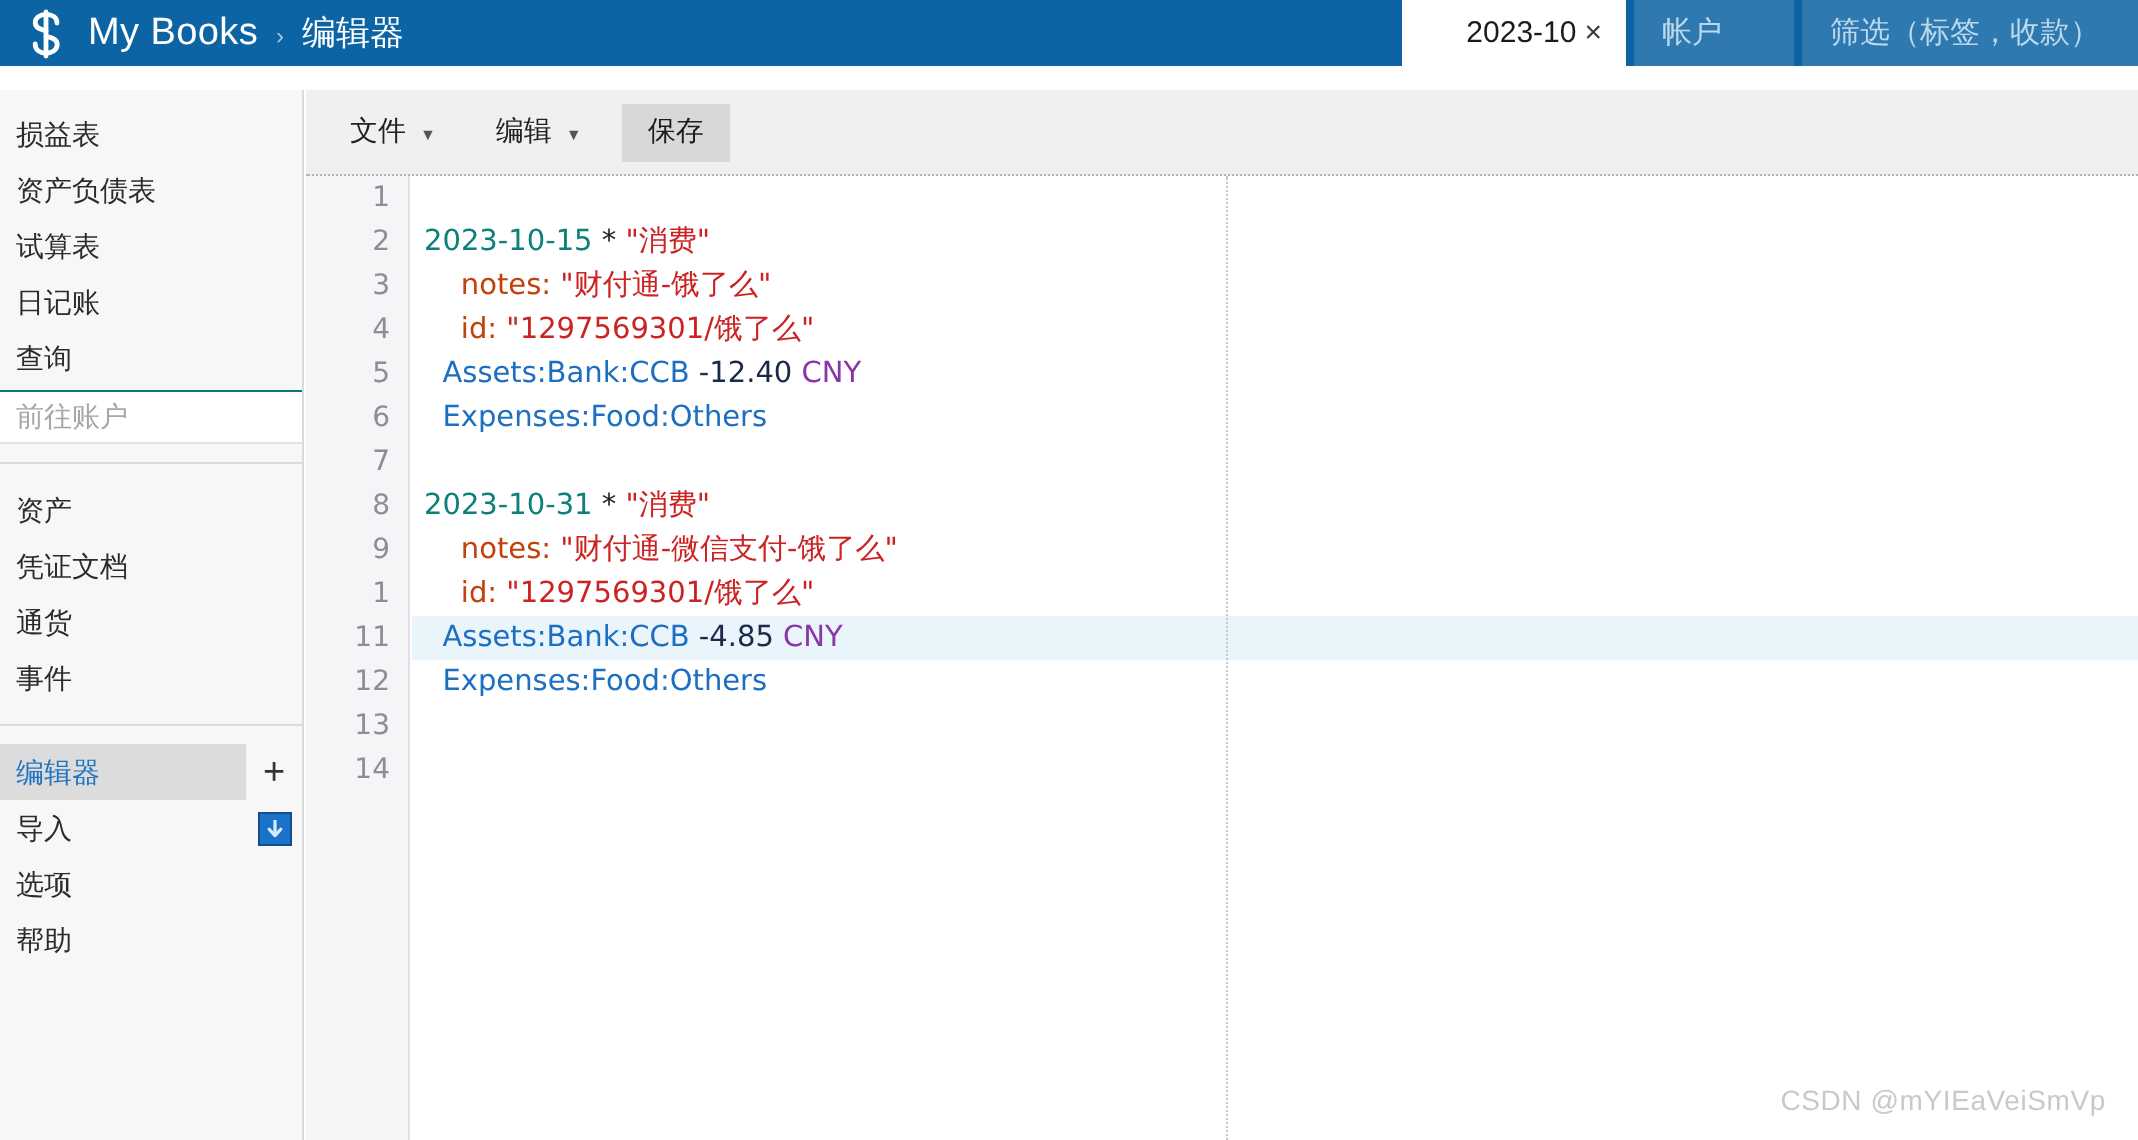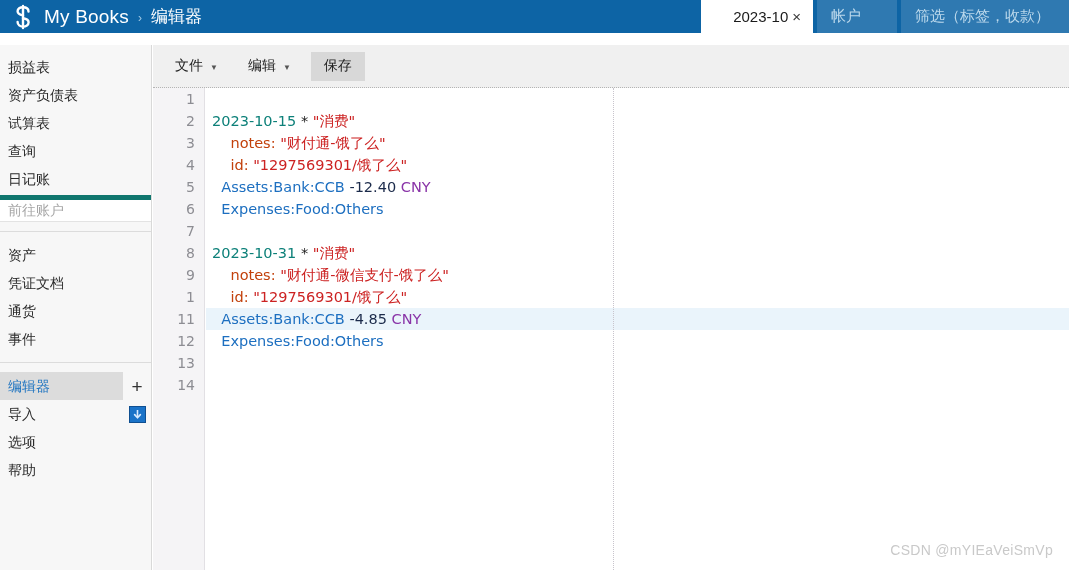--- a/index.html
+++ b/index.html
@@ -116,21 +116,21 @@
   }
   .nav-sep {
     height: 1px;
     background: #dcdcdc;
     margin: 9px 0 9px 0;
   }
   .goto-field {
     height: 27px;
     margin: 2px 0 0 0;
     background: #ffffff;
-    border-top: 5px solid #0f766e;
+    border-top: 1px solid #0f766e;
     border-bottom: 1px solid #e3e3e3;
     display: flex;
     align-items: center;
     padding-left: 8px;
     font-size: 14px;
     color: #a6a6a6;
     cursor: text;
   }
   .nav-row {
     display: flex;
@@ -296,22 +296,22 @@
 
     </div>
   </div>
 
   <div class="sidebar">
 
     <div>
       <div class="nav-item">损益表</div>
       <div class="nav-item">资产负债表</div>
       <div class="nav-item">试算表</div>
+      <div class="nav-item">日记账</div>
       <div class="nav-item">查询</div>
-      <div class="nav-item">日记账</div>
     </div>
 
     <div class="goto-field">
       <span>前往账户</span>
     </div>
 
     <div class="nav-sep"></div>
 
     <div>
       <div class="nav-item">资产</div>

